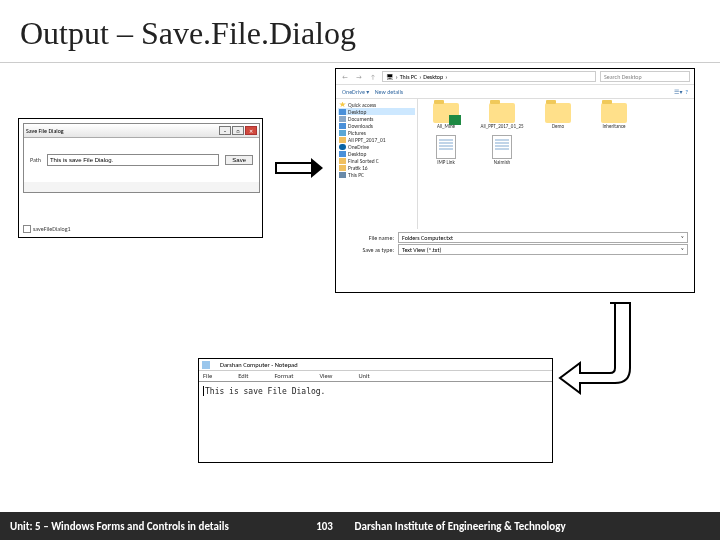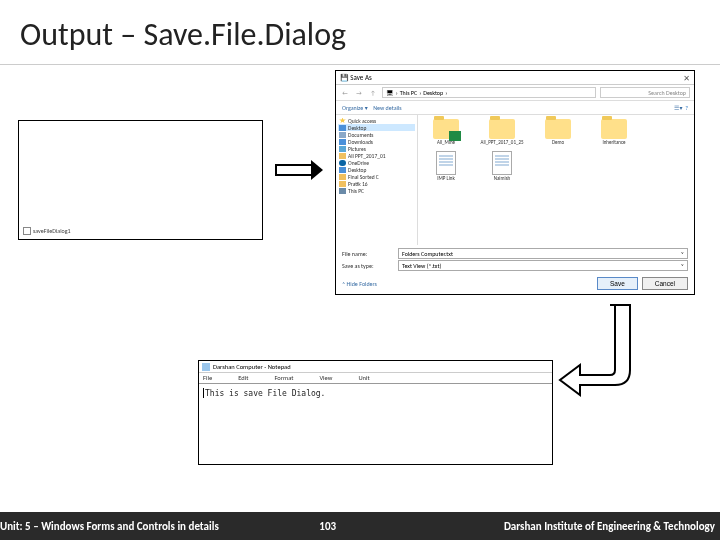--- a/index.html
+++ b/index.html
@@ -1,18 +1,18 @@
 <!DOCTYPE html>
 <html><head>
 <meta charset="utf-8">
 <style>
   * { box-sizing: border-box; margin: 0; padding: 0; }
   body { width: 720px; height: 540px; font-family: Calibri, Arial, sans-serif; background: #fff; position: relative; }
   .slide { width: 720px; height: 540px; position: relative; }
-  .title { font-size: 32px; font-weight: 400; color: #222; padding: 15px 20px 10px 20px; border-bottom: 1px solid #ccc; }
+  .title { font-size: 32px; font-weight: 400; color: #222; padding: 15px 20px 10px 20px; border-bottom: 1px solid #ccc; font-family: Liberation Serif, serif; }
   .content { position: relative; width: 100%; height: 445px; }
 
   
   .panel1 { position: absolute; left: 18px; top: 55px; width: 245px; height: 120px; border: 1px solid #000; background: #fff; }
   .win { position: absolute; left: 4px; top: 4px; width: 237px; height: 70px; border: 1px solid #888; background: #f4f4f4; }
   .win-header { display: flex; align-items: center; justify-content: space-between; height: 14px; background: linear-gradient(#fff,#e6e6e6); border-bottom: 1px solid #aaa; padding: 0 2px; font-size: 6px; }
   .win-icons { display: flex; gap: 1px; }
   .win-btn { width: 12px; height: 9px; border: 1px solid #777; background: #eee; font-size: 5px; display: flex; align-items: center; justify-content: center; }
   .win-close { background: #d04a3e; color: #fff; border-color: #a33; }
   .win-body { display: flex; align-items: center; gap: 6px; padding: 10px 6px; font-size: 6px; background: #fff; height: 44px; }
@@ -28,21 +28,21 @@
   .arrow1-head { position: absolute; left: 36px; top: 0; width: 0; height: 0; border-left: 12px solid #000; border-top: 10px solid transparent; border-bottom: 10px solid transparent; }
   .arrow1-line2 { position: absolute; left: 0; top: 4px; width: 2px; height: 12px; background: #000; }
 
   
   .panel2 { position: absolute; left: 335px; top: 5px; width: 360px; height: 225px; border: 1px solid #000; background: #fff; }
   .dlg-header { display: flex; align-items: center; justify-content: space-between; height: 14px; border-bottom: 1px solid #ccc; padding: 0 4px; font-size: 7px; background: #fff; }
   .dlg-x { color: #555; font-size: 8px; }
   .dlg-nav { display: flex; align-items: center; gap: 4px; height: 16px; padding: 2px 4px; border-bottom: 1px solid #ddd; font-size: 6px; }
   .nav-arrow { width: 10px; height: 10px; color: #888; display: flex; align-items: center; justify-content: center; }
   .addr { flex: 1; border: 1px solid #ccc; height: 11px; padding: 0 3px; display: flex; align-items: center; gap: 2px; }
-  .search { width: 90px; border: 1px solid #ccc; height: 11px; padding: 0 3px; display: flex; align-items: center; color: #888; justify-content: flex-end; }
+  .search { width: 90px; border: 1px solid #ccc; height: 11px; padding: 0 3px; display: flex; align-items: center; color: #888; }
   .dlg-toolbar { display: flex; justify-content: space-between; align-items: center; height: 14px; padding: 0 6px; font-size: 6px; border-bottom: 1px solid #ddd; color: #3a6ea5; }
   .dlg-body { display: flex; height: 130px; }
   .sidebar { width: 82px; border-right: 1px solid #ddd; font-size: 5.5px; padding: 2px 2px; overflow: hidden; }
   .sb-item { display: flex; align-items: center; gap: 2px; padding: 0.5px 1px; color: #333; }
   .sb-item.sel { background: #cde8ff; }
   .sb-icon { width: 7px; height: 6px; display: inline-block; }
   .i-star { background: #f7c948; clip-path: polygon(50% 0,61% 35%,98% 35%,68% 57%,79% 91%,50% 70%,21% 91%,32% 57%,2% 35%,39% 35%); }
   .i-desktop { background: #4a90d9; }
   .i-docs { background: #8aa8c8; }
   .i-down { background: #4a90d9; }
@@ -52,90 +52,101 @@
   .i-pc { background: #6a8aa8; }
   .files { flex: 1; padding: 4px 6px; display: flex; flex-wrap: wrap; gap: 6px 12px; align-content: flex-start; }
   .file { width: 44px; display: flex; flex-direction: column; align-items: center; font-size: 5px; color: #333; text-align: center; }
   .folder-icon { width: 26px; height: 20px; background: #ffe08a; border-radius: 2px; position: relative; }
   .folder-icon::before { content: ""; position: absolute; left: 1px; top: -3px; width: 10px; height: 4px; background: #f0c95a; border-radius: 1px; }
   .folder-green::after { content: ""; position: absolute; right: -2px; bottom: -2px; width: 12px; height: 10px; background: #1f8a44; }
   .doc-icon { width: 20px; height: 24px; background: #fff; border: 1px solid #aaa; position: relative; }
   .doc-icon::after { content: ""; position: absolute; left: 2px; top: 3px; right: 2px; height: 2px; background: #c0d4e8; box-shadow: 0 3px 0 #c0d4e8, 0 6px 0 #c0d4e8, 0 9px 0 #c0d4e8; }
   .dlg-fields { padding: 2px 6px; font-size: 6px; }
   .field-row { display: flex; align-items: center; gap: 4px; margin: 1px 0; }
-  .field-label { width: 52px; text-align: left; color: #333; }
+  .field-label { width: 52px; text-align: right; color: #333; }
   .field-input { flex: 1; border: 1px solid #aaa; height: 11px; padding: 0 3px; display: flex; align-items: center; justify-content: space-between; }
   .dlg-footer { display: flex; justify-content: space-between; align-items: center; padding: 3px 6px; font-size: 6px; }
   .footer-btns { display: flex; gap: 4px; }
   .btn { border: 1px solid #888; background: #f0f0f0; padding: 2px 12px; font-size: 6.5px; }
   .btn.primary { background: #e6f0fa; border-color: #5a8ac8; }
 
   
   .arrow2 { position: absolute; left: 555px; top: 235px; width: 90px; height: 100px; }
   .arrow2 svg { width: 100%; height: 100%; }
 
   
   .panel3 { position: absolute; left: 198px; top: 295px; width: 355px; height: 105px; border: 1px solid #000; background: #fff; }
-  .np-title { display: flex; align-items: center; gap: 3px; height: 12px; padding: 0 3px; font-size: 6.5px; border-bottom: 1px solid #ccc; }
+  .np-title { display: flex; align-items: center; gap: 10px; height: 12px; padding: 0 3px; font-size: 6.5px; border-bottom: 1px solid #ccc; }
   .np-icon { width: 8px; height: 8px; background: #9ac6ec; }
   .np-menu { display: flex; gap: 26px; height: 11px; padding: 0 4px; font-size: 6.5px; color: #333; border-bottom: 1px solid #999; align-items: center; }
   .np-body { padding: 4px 4px; font-size: 8px; font-family: Consolas, monospace; color: #222; }
   .cursor { display: inline-block; width: 0; height: 10px; border-left: 1px solid #000; vertical-align: middle; margin-right: 1px; }
 
   
   .footer { position: absolute; left: 0; bottom: 0; width: 720px; height: 28px; background: #2a2a2a; color: #fff; display: flex; align-items: center; font-size: 11px; font-weight: 700; }
-  .footer-left { flex: 1; }
+  .footer-left { padding-left: 10px; flex: 1; }
   .footer-mid { width: 60px; text-align: center; }
-  .footer-right { padding-right: 5px; text-align: right; flex: 1.2; }
+  .footer-right { padding-right: 24px; flex: 1.2; }
   .hide-link { color: #3a6ea5; }
 </style>
 </head>
 <body>
 
 <div class="slide">
   <div class="title">Output – Save.File.Dialog</div>
   <div class="content">
 
     <div class="panel1">
+      <div class="win">
+        <div class="win-header">
+          <span>Save File Dialog</span>
+          <span class="win-icons">
+            <span class="win-btn">–</span>
+            <span class="win-btn">□</span>
+            <span class="win-btn win-close">✕</span>
+          </span>
+        </div>
+        <div class="win-body">
+          <span class="path-label">Path</span>
+          <input class="path-input" value="This is save File Dialog." style="">
+          <button class="save-btn1">Save</button>
+        </div>
+      </div>
       <div class="tray">
         <span class="tray-icon"></span>
         <span>saveFileDialog1</span>
       </div>
     </div>
 
     <div class="arrow1">
       <div class="arrow1-line2"></div>
       <div class="arrow1-line"></div>
       <div class="arrow1-head"></div>
     </div>
 
     <div class="panel2">
-      <div class="dlg-header">
-        <span><span>💾</span> <span>Save As</span></span>
-        <span class="dlg-x">✕</span>
-      </div>
       <div class="dlg-nav">
         <span class="nav-arrow">←</span>
         <span class="nav-arrow">→</span>
         <span class="nav-arrow">↑</span>
         <div class="addr">
           <span>🖥</span>
           <span>›</span>
           <span>This PC</span>
           <span>›</span>
           <span>Desktop</span>
           <span>›</span>
         </div>
         <div class="search">
           <span>Search Desktop</span>
         </div>
       </div>
       <div class="dlg-toolbar">
         <span>
-          <span>Organize ▾</span>
+          <span>OneDrive ▾</span>
           &nbsp;&nbsp;
           <span>New details</span>
         </span>
         <span>
           <span>☰▾</span>&nbsp;
           <span style="color:#1e6fbf">?</span>
         </span>
       </div>
       <div class="dlg-body">
         <div class="sidebar">
@@ -220,30 +231,20 @@
             </div>
         </div>
         <div class="field-row">
           <span class="field-label">Save as type:</span>
           <div class="field-input">
               <span>Text View (*.txt)</span>
               <span>˅</span>
             </div>
         </div>
       </div>
-      <div class="dlg-footer">
-        <span class="hide-link">
-          <span>˄</span>
-          <span>Hide Folders</span>
-        </span>
-        <div class="footer-btns">
-          <button class="btn primary">Save</button>
-          <button class="btn">Cancel</button>
-        </div>
-      </div>
     </div>
 
     <div class="arrow2">
       <svg viewBox="0 0 90 100">
         <path d="M55 5 L75 5 L75 70 Q75 85 60 85 L25 85 L25 95 L5 80 L25 65 L25 75 L55 75 Q60 75 60 70 L60 5 Z" fill="none" stroke="#000" stroke-width="2"></path>
       </svg>
     </div>
 
     <div class="panel3">
       <div class="np-title">

